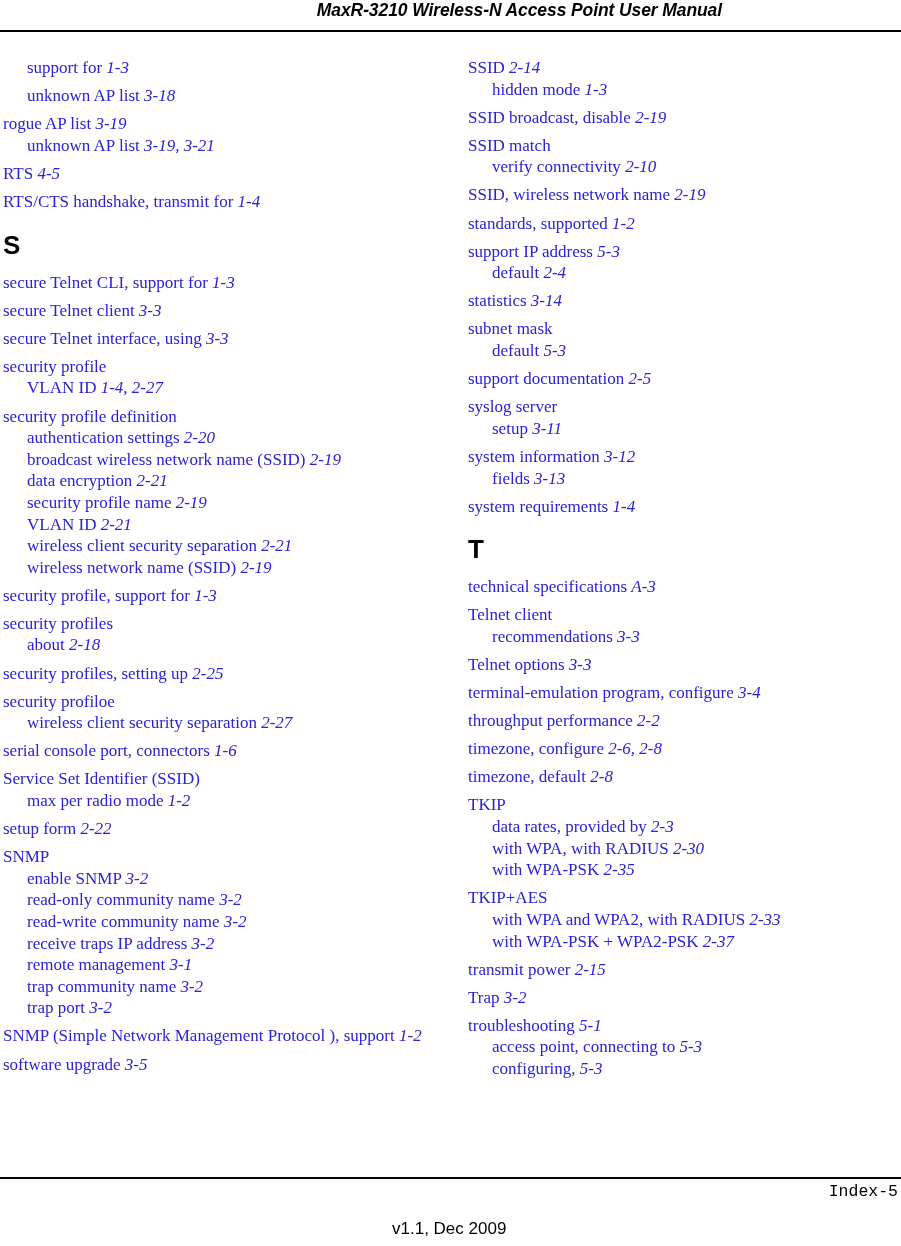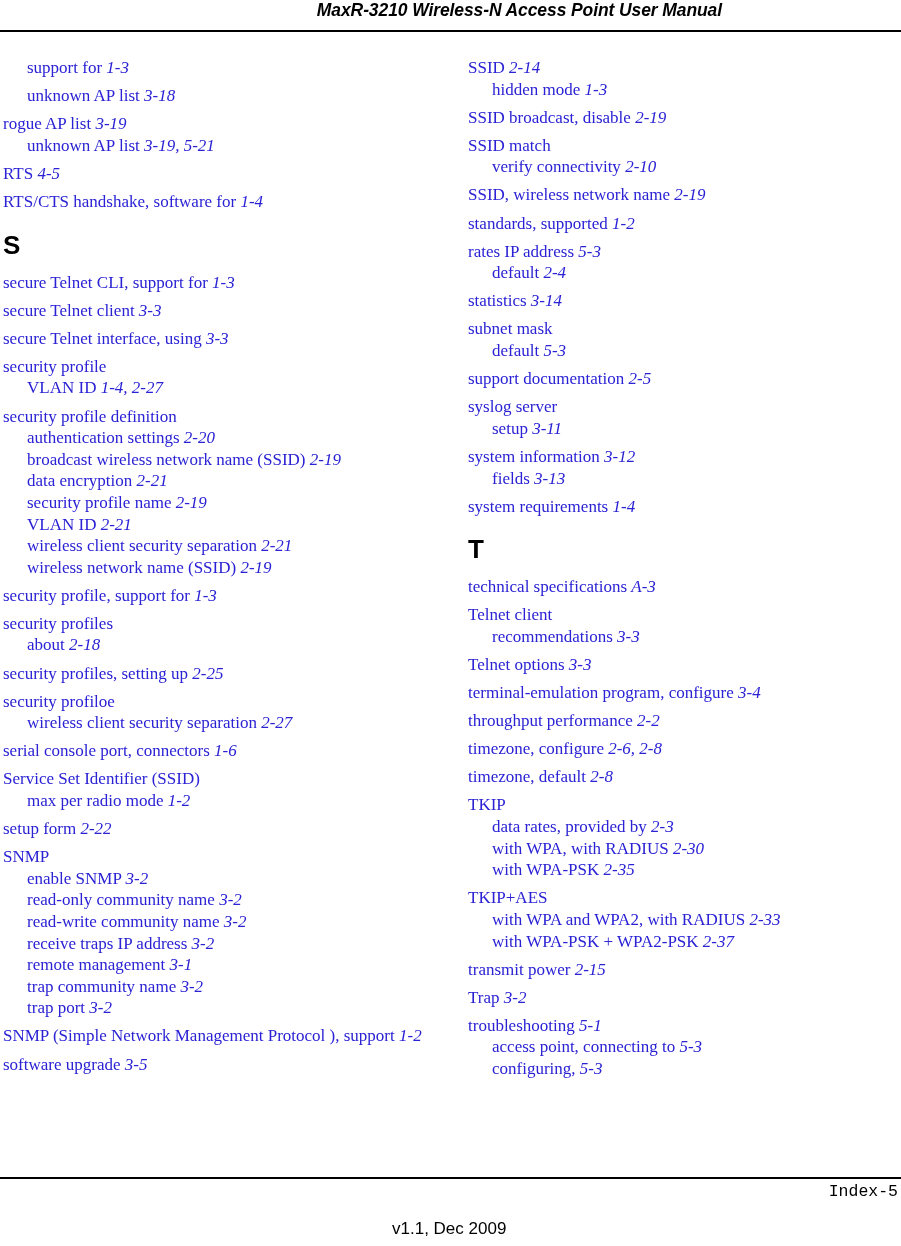--- a/index.html
+++ b/index.html
@@ -135,27 +135,27 @@
 <div id="index-body">
   <div class="column" id="column-left">
       <div class="entry">
         <span class="sub-line"><span>support for </span><i class="pg">1-3</i></span>
       </div>
       <div class="entry">
         <span class="sub-line"><span>unknown AP list </span><i class="pg">3-18</i></span>
       </div>
       <div class="entry">
         <span class="main-line"><span>rogue AP list </span><i class="pg">3-19</i></span>
-        <span class="sub-line"><span>unknown AP list </span><i class="pg">3-19, 5-21</i></span>
+        <span class="sub-line"><span>unknown AP list </span><i class="pg">3-19, 3-21</i></span>
       </div>
       <div class="entry">
         <span class="main-line"><span>RTS </span><i class="pg">4-5</i></span>
       </div>
       <div class="entry">
-        <span class="main-line"><span>RTS/CTS handshake, software for </span><i class="pg">1-4</i></span>
+        <span class="main-line"><span>RTS/CTS handshake, transmit for </span><i class="pg">1-4</i></span>
       </div>
       <div class="letter-heading">S</div>
       <div class="entry">
         <span class="main-line"><span>secure Telnet CLI, support for </span><i class="pg">1-3</i></span>
       </div>
       <div class="entry">
         <span class="main-line"><span>secure Telnet client </span><i class="pg">3-3</i></span>
       </div>
       <div class="entry">
         <span class="main-line"><span>secure Telnet interface, using </span><i class="pg">3-3</i></span>
@@ -227,21 +227,21 @@
         <span class="main-line"><span>SSID match</span></span>
         <span class="sub-line"><span>verify connectivity </span><i class="pg">2-10</i></span>
       </div>
       <div class="entry">
         <span class="main-line"><span>SSID, wireless network name </span><i class="pg">2-19</i></span>
       </div>
       <div class="entry">
         <span class="main-line"><span>standards, supported </span><i class="pg">1-2</i></span>
       </div>
       <div class="entry">
-        <span class="main-line"><span>rates IP address </span><i class="pg">5-3</i></span>
+        <span class="main-line"><span>support IP address </span><i class="pg">5-3</i></span>
         <span class="sub-line"><span>default </span><i class="pg">2-4</i></span>
       </div>
       <div class="entry">
         <span class="main-line"><span>statistics </span><i class="pg">3-14</i></span>
       </div>
       <div class="entry">
         <span class="main-line"><span>subnet mask</span></span>
         <span class="sub-line"><span>default </span><i class="pg">5-3</i></span>
       </div>
       <div class="entry">

